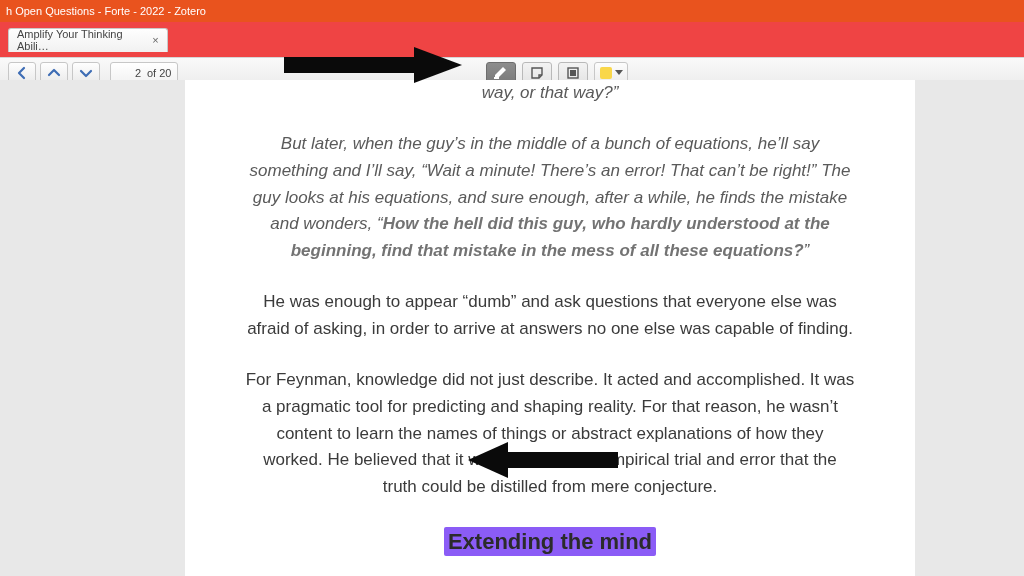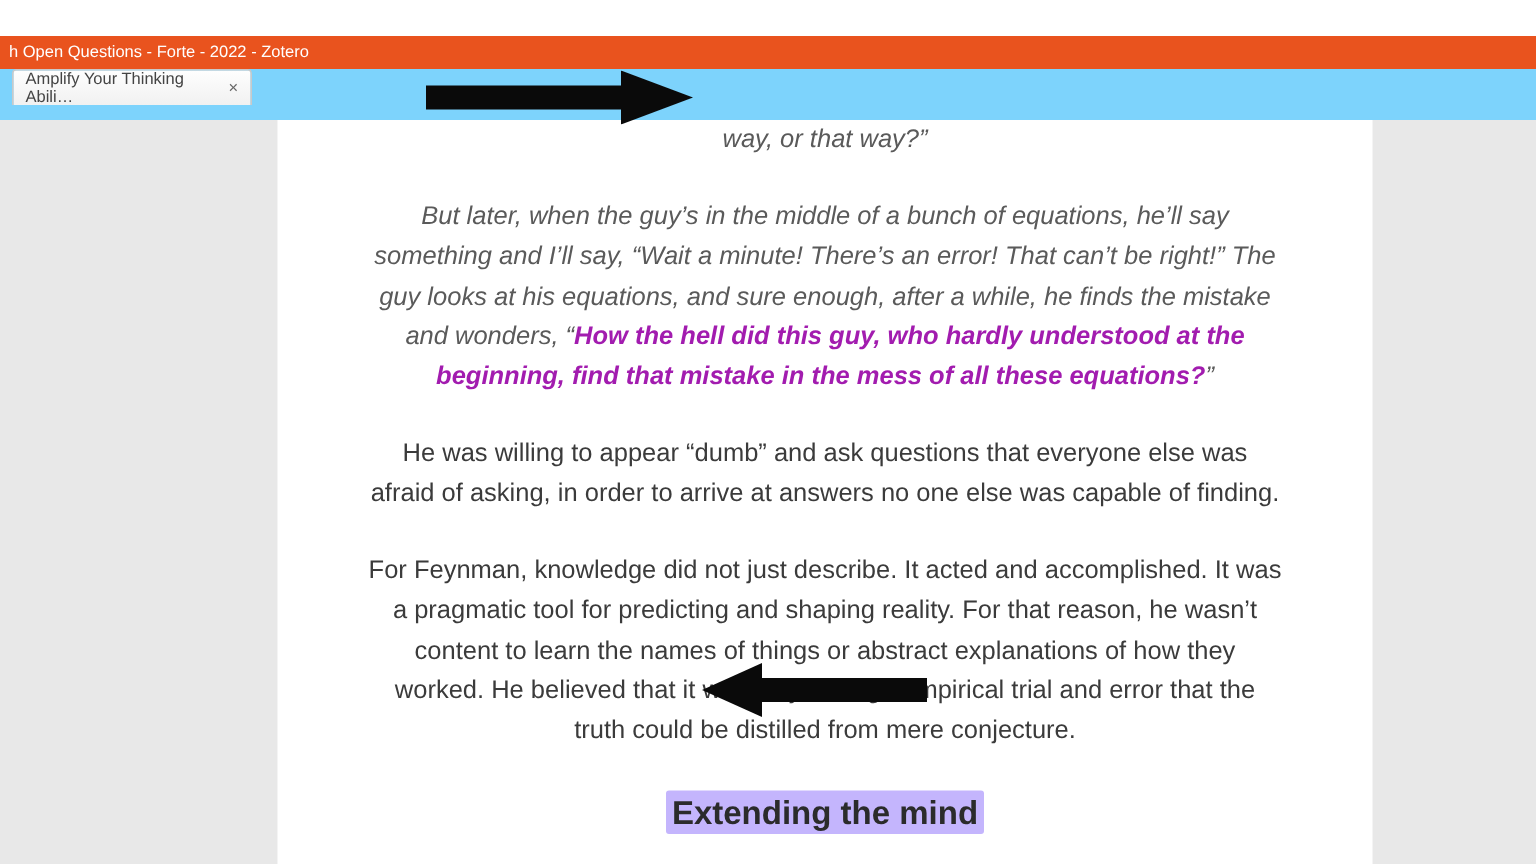--- a/index.html
+++ b/index.html
@@ -15,29 +15,28 @@
   }
 
   .title-bar {
     height: 22px;
     background: #e9531e;
     color: #fff;
     font-size: 11px;
     display: flex;
     align-items: center;
     padding: 0 6px;
-    margin-top: 24px;
   }
 
   .tab-bar {
     height: 36px;
-    background: #7dd3fc;
+    background: #ef4444;
     border-bottom: 1px solid #d6d6d6;
     display: flex;
-    align-items: flex-start;
+    align-items: center;
     padding: 0 8px 0 8px;
   }
   .tab {
     display: flex;
     align-items: center;
     height: 24px;
     border: 1px solid #c9c9c9;
     border-bottom: none;
     background: linear-gradient(#fefefe,#f1f1f1);
     border-radius: 3px 3px 0 0;
@@ -124,21 +123,21 @@
   }
   .content {
     padding: 0 60px 0 60px;
     color:#3b3b3b;
     font-family: "Segoe UI", -apple-system, Arial, sans-serif;
     font-size:17px;
     line-height:1.58;
   }
   .content p { margin: 0 0 24px 0; text-align: center; }
   .italic-block { font-style: italic; color:#5a5a5a; }
-  .bold-ital { font-weight:700; font-style:italic; color:#a21caf; }
+  .bold-ital { font-weight:700; font-style:italic; color:#737373; }
   .heading {
     font-weight:800;
     font-size:22px;
     color:#2b2b2b;
     display:inline;
     padding:2px 4px;
     border-radius:2px;
   }
 
   .overlay-arrow {
@@ -210,26 +209,26 @@
 
 <div class="viewer">
   <div class="page">
     <div class="content">
       <p class="italic-block"><span>way, or that way?”</span></p>
 
       <p class="italic-block">
         <span>But later, when the guy’s in the middle of a bunch of equations, he’ll say something and I’ll say, “Wait a minute! There’s an error! That can’t be right!” The guy looks at his equations, and sure enough, after a while, he finds the mistake and wonders, “</span><span class="bold-ital">How the hell did this guy, who hardly understood at the beginning, find that mistake in the mess of all these equations?</span><span>”</span>
       </p>
 
-      <p>He was willing to appear “dumb” and ask questions that everyone else was afraid of asking, in order to arrive at answers no one else was capable of finding.</p>
+      <p>He was enough to appear “dumb” and ask questions that everyone else was afraid of asking, in order to arrive at answers no one else was capable of finding.</p>
 
       <p>For Feynman, knowledge did not just describe. It acted and accomplished. It was a pragmatic tool for predicting and shaping reality. For that reason, he wasn’t content to learn the names of things or abstract explanations of how they worked. He believed that it was only through empirical trial and error that the truth could be distilled from mere conjecture.</p>
 
       <p>
-        <span class="heading" style="background: #c4b5fd;">Extending the mind</span>
+        <span class="heading" style="background: #8b5cf6;">Extending the mind</span>
       </p>
 
     </div>
   </div>
 </div>
 
 <svg class="overlay-arrow" style="left:284px; top:47px;" width="180" height="36" viewBox="0 0 180 36">
   <rect x="0" y="10" width="130" height="16" fill="#0a0a0a"></rect>
   <polygon points="130,0 130,36 178,18" fill="#0a0a0a"></polygon>
 </svg>

